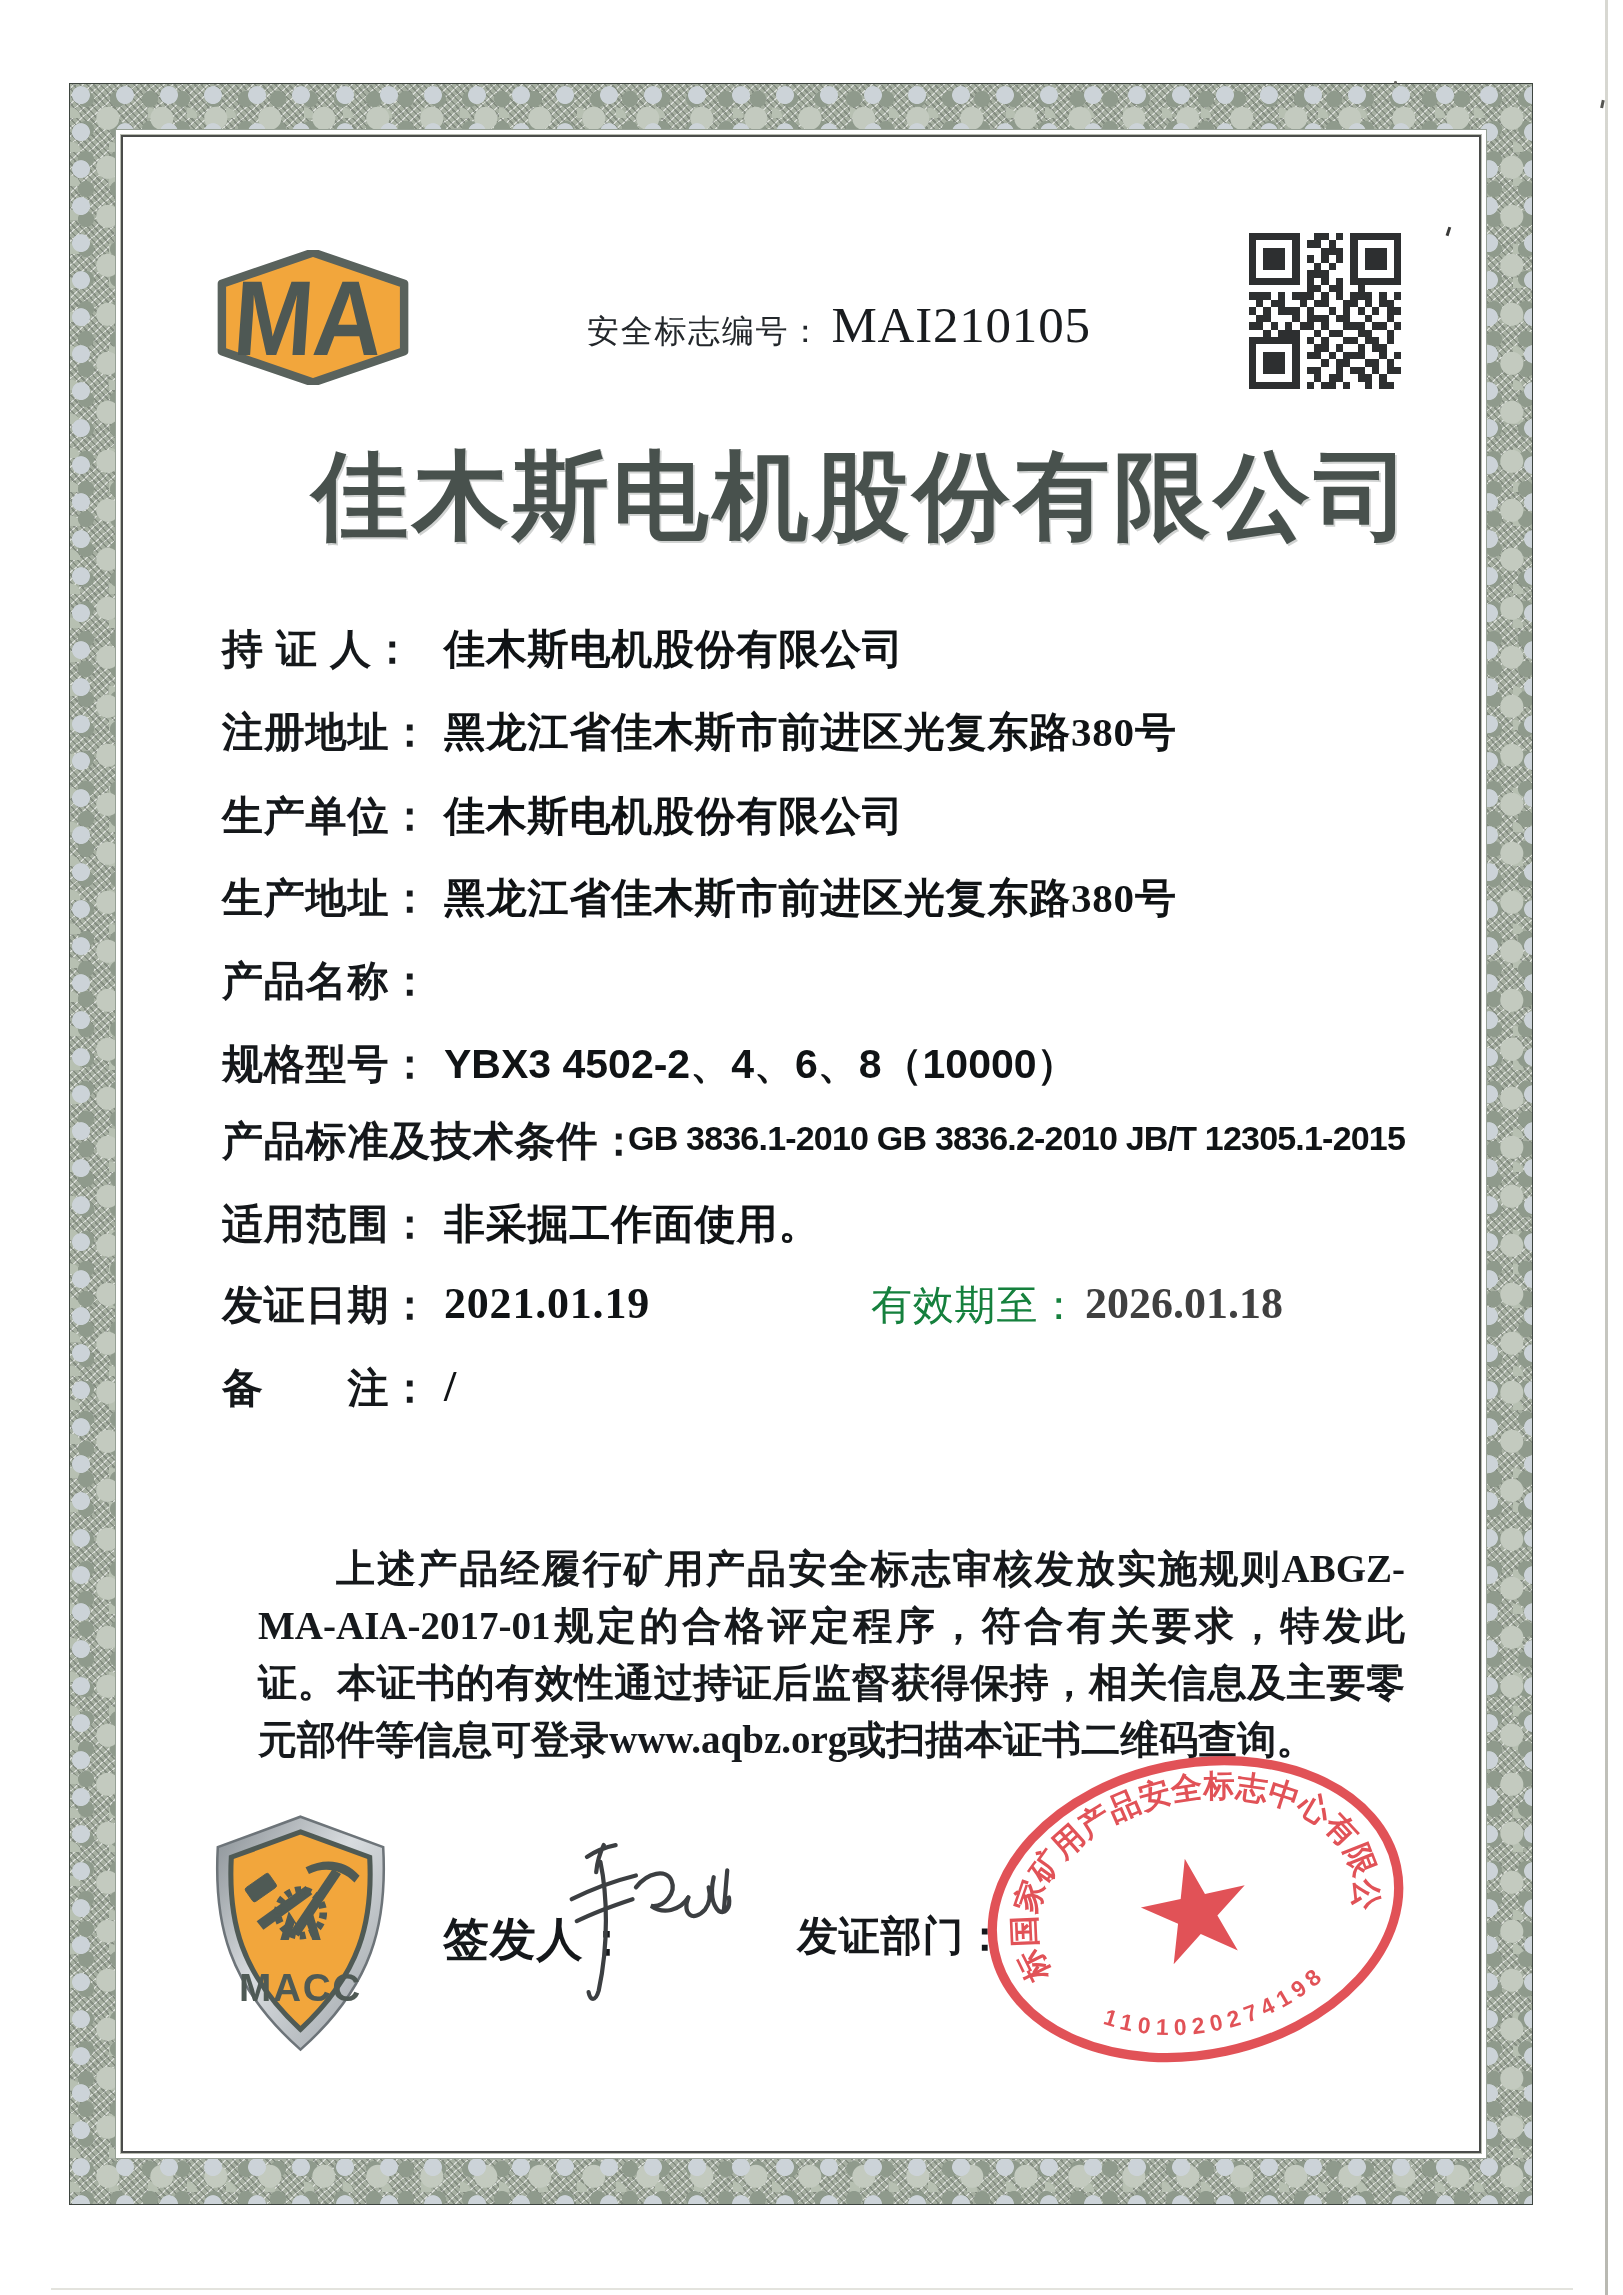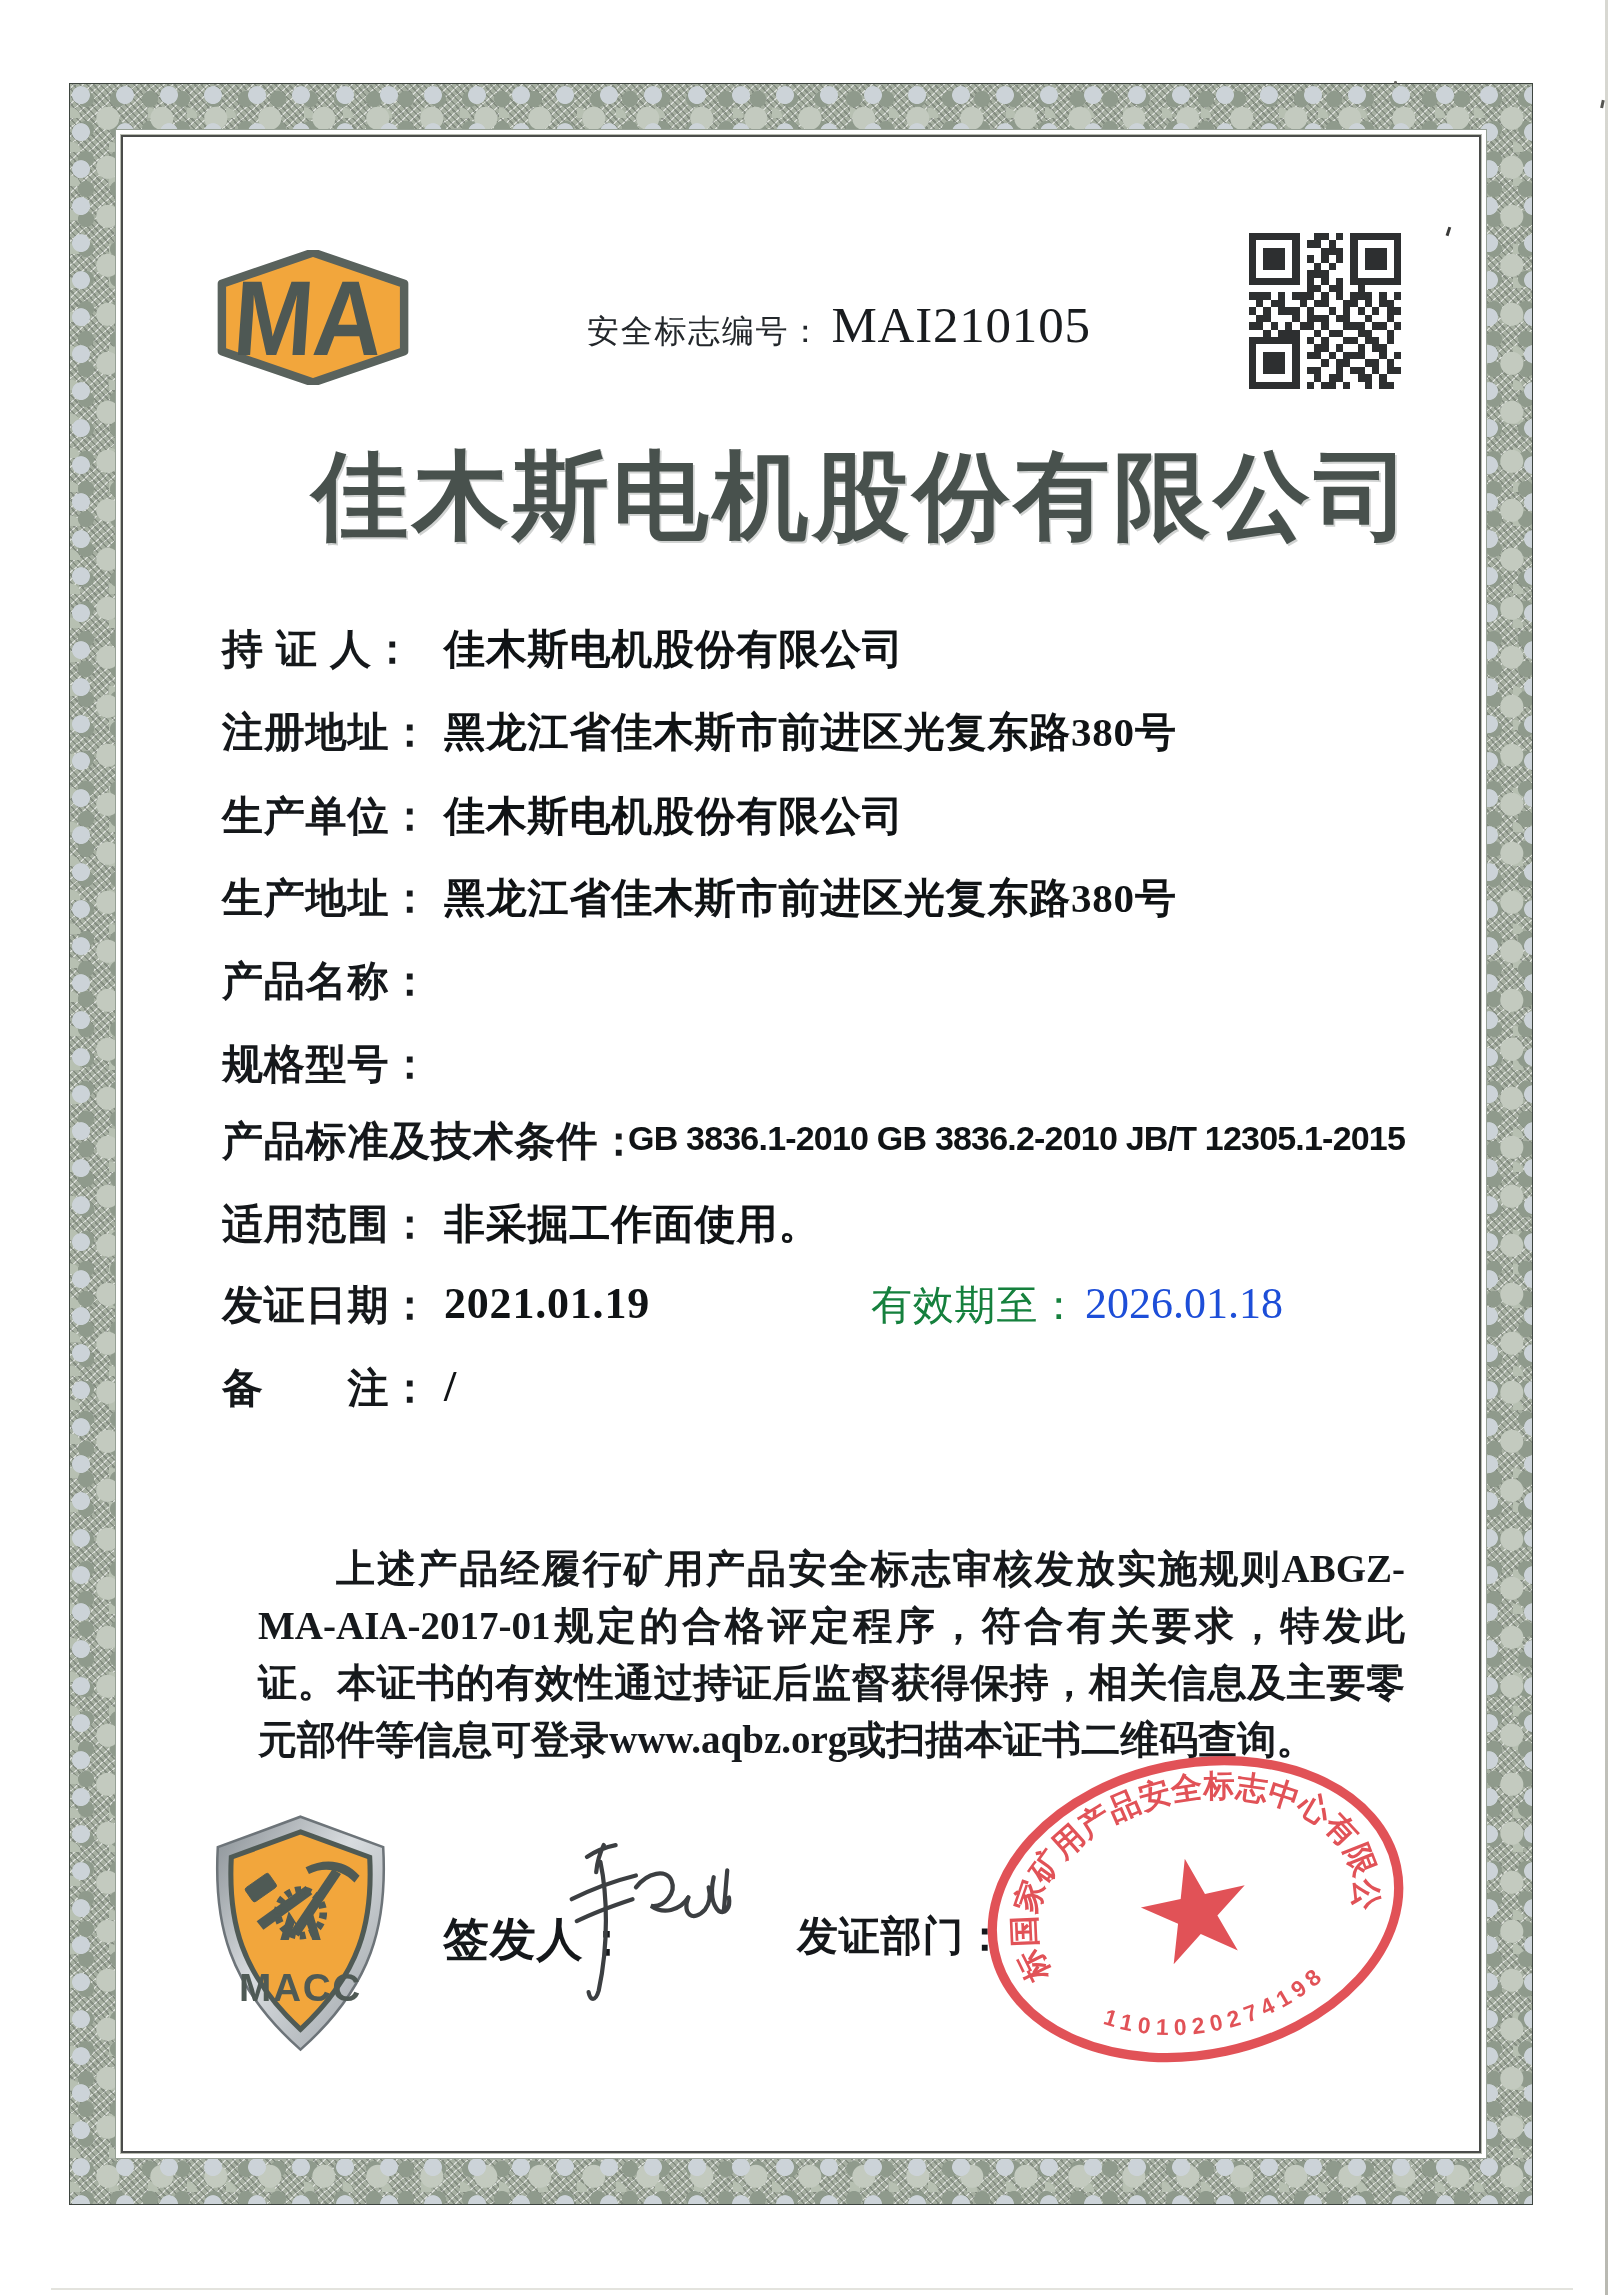--- a/index.html
+++ b/index.html
@@ -74,21 +74,21 @@
     position:absolute;left:222px;top:0;
     font-family:"Liberation Serif",serif;font-weight:600;
     font-size:41px;color:#101315;letter-spacing:0.8px;
   }
   .row .value.sans{font-family:"Liberation Sans",sans-serif;font-weight:bold;letter-spacing:0;}
   .row .value.std{left:406px;font-family:"Liberation Sans",sans-serif;font-weight:bold;
     font-size:34px;letter-spacing:-0.8px;top:5px;}
   .row .value.date{font-family:"Liberation Serif",serif;font-weight:600;font-size:44px;}
   .row .label2{position:absolute;left:649px;top:0;font-size:41px;font-weight:normal;color:#15803d;letter-spacing:0.8px;}
   .row .value2{position:absolute;left:863px;top:0;font-family:"Liberation Serif",serif;
-    font-weight:400;font-size:44px;color:#1d4ed8;}
+    font-weight:700;font-size:44px;color:#404040;}
   .r1{top:622px;} .r2{top:705px;} .r3{top:789px;} .r4{top:871px;} .r5{top:954px;}
   .r6{top:1037px;} .r7{top:1114px;} .r8{top:1197px;} .r9{top:1278px;} .r10{top:1361px;}
   
   .paragraph{
     position:absolute;left:258px;top:1540px;width:1147px;z-index:2;
     font-family:"Liberation Serif",serif;font-weight:600;
     font-size:39px;line-height:57px;color:#16191c;
     text-indent:78px;text-align:justify;
   }
   
@@ -587,20 +587,21 @@
 </div>
 <div class="row r4">
   <span class="label">生产地址：</span>
   <span class="value">黑龙江省佳木斯市前进区光复东路380号</span>
 </div>
 <div class="row r5">
   <span class="label">产品名称：</span>
 </div>
 <div class="row r6">
   <span class="label">规格型号：</span>
+  <span class="value sans">YBX3 4502-2、4、6、8（10000）</span>
 </div>
 <div class="row r7">
   <span class="label">产品标准及技术条件：</span>
   <span class="value std">GB 3836.1-2010  GB 3836.2-2010 JB/T 12305.1-2015</span>
 </div>
 <div class="row r8">
   <span class="label">适用范围：</span>
   <span class="value">非采掘工作面使用。</span>
 </div>
 <div class="row r9">

